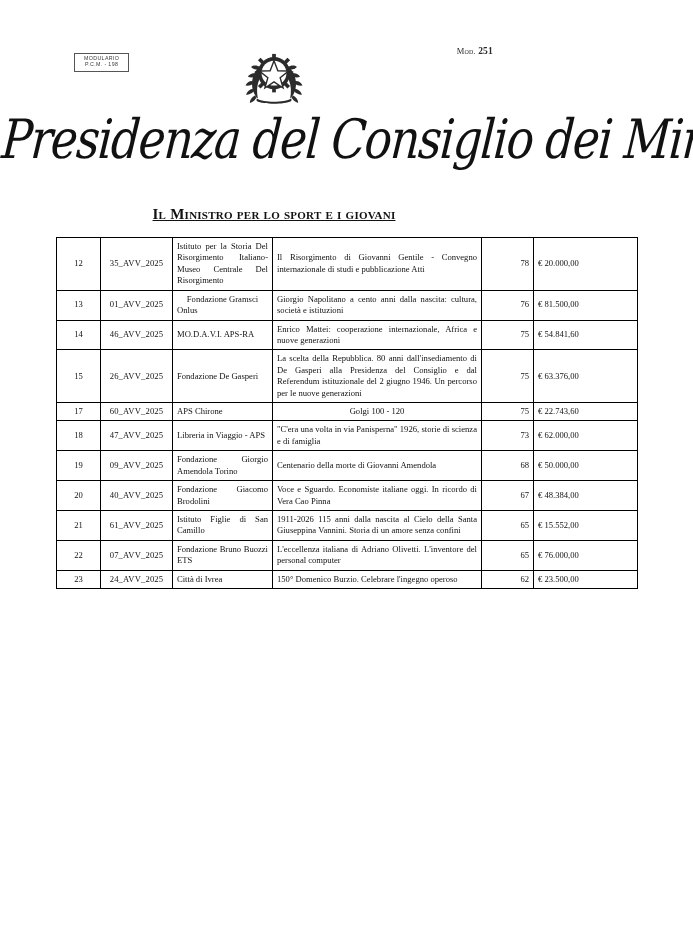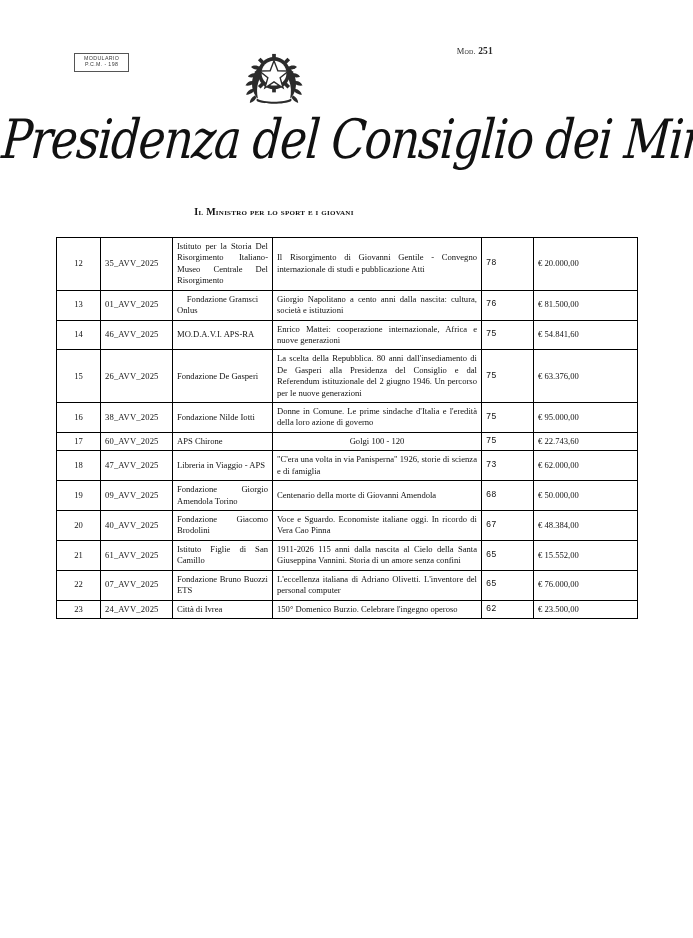--- a/index.html
+++ b/index.html
@@ -102,24 +102,25 @@
   }
 
   .subtitle {
     position: absolute;
     left: 0;
     right: 0;
     top: 206px;
     text-align: center;
     font-family: "Liberation Serif", serif;
     font-variant: small-caps;
-    font-size: 10px;
+    font-size: 15px;
     font-weight: bold;
     letter-spacing: 0.25px;
     color: #111;
+    text-decoration: underline;
   }
 
   
   .table-wrap {
     position: absolute;
     left: 56px;
     top: 237px;
     width: 581px;
   }
   table.grant-table {
@@ -142,43 +143,43 @@
   col.c-org    { width: 100px; }
   col.c-desc   { width: 209px; }
   col.c-score  { width: 52px; }
   col.c-amount { width: 104px; }
 
   td.cell-num {
     text-align: center;
     font-size: 9px;
   }
   td.cell-code {
+    text-align: center;
     font-size: 7.2px;
     letter-spacing: 0.15px;
     white-space: nowrap;
   }
   td.cell-org {
     text-align: justify;
     text-align-last: left;
     hyphens: none;
     padding-left: 5px;
     padding-right: 4px;
   }
   td.cell-desc {
     text-align: justify;
     padding-left: 5px;
     padding-right: 5px;
   }
   td.cell-desc.nojustify {
     text-align: left;
   }
   td.cell-score {
-    text-align: left;
+    text-align: right;
     font-size: 9px;
-    font-family: Liberation Mono, monospace;
   }
   td.cell-amount {
     text-align: left;
     font-size: 9px;
     white-space: nowrap;
   }
 </style>
 </head>
 <body>
 
@@ -280,28 +281,20 @@
           </tr>
           <tr>
             <td class="cell-num">15</td>
             <td class="cell-code">26_AVV_2025</td>
             <td class="cell-org nojustify" style="text-align: center;">Fondazione De Gasperi</td>
             <td class="cell-desc">La scelta della Repubblica. 80 anni dall'insediamento di De Gasperi alla Presidenza del Consiglio e dal Referendum istituzionale del 2 giugno 1946. Un percorso per le nuove generazioni</td>
             <td class="cell-score">75</td>
             <td class="cell-amount">€ 63.376,00</td>
           </tr>
           <tr>
-            <td class="cell-num">16</td>
-            <td class="cell-code">38_AVV_2025</td>
-            <td class="cell-org nojustify" style="text-align: left;">Fondazione Nilde Iotti</td>
-            <td class="cell-desc">Donne in Comune. Le prime sindache d'Italia e l'eredità della loro azione di governo</td>
-            <td class="cell-score">75</td>
-            <td class="cell-amount">€ 95.000,00</td>
-          </tr>
-          <tr>
             <td class="cell-num">17</td>
             <td class="cell-code">60_AVV_2025</td>
             <td class="cell-org nojustify" style="text-align: left;">APS Chirone</td>
             <td class="cell-desc nojustify" style="text-align: center;">Golgi 100 - 120</td>
             <td class="cell-score">75</td>
             <td class="cell-amount">€ 22.743,60</td>
           </tr>
           <tr>
             <td class="cell-num">18</td>
             <td class="cell-code">47_AVV_2025</td>

